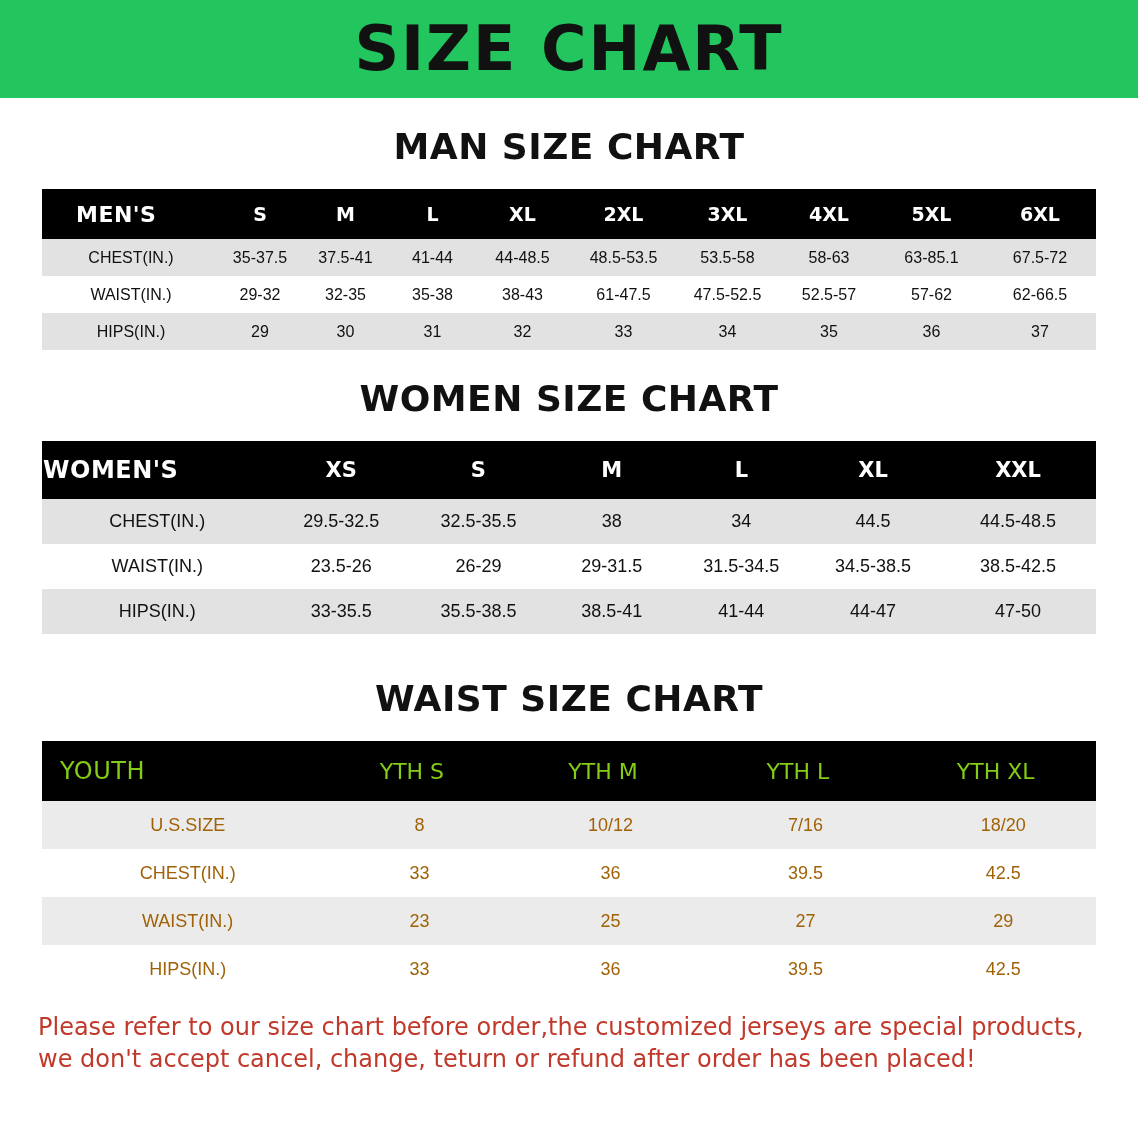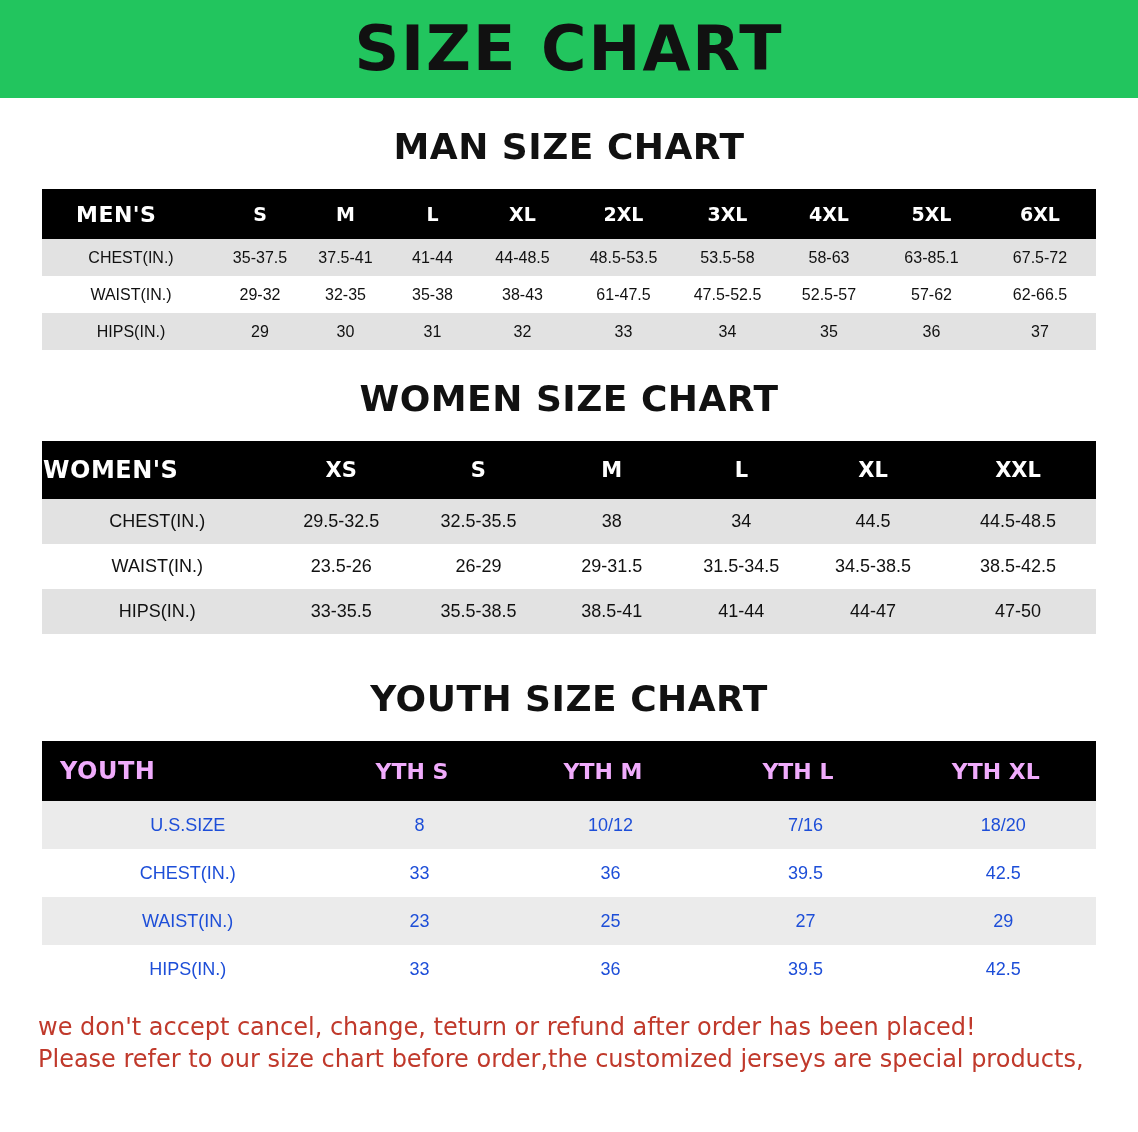--- a/index.html
+++ b/index.html
@@ -117,36 +117,36 @@
   .women-table tbody tr.light td { background: #ffffff; }
   .women-table tbody tr.shade td { background: #e2e2e2; }
 
   
   .youth-table {
     width: 1054px;
     margin-top: 22px;
   }
   .youth-table thead th {
     background: #000000;
-    color: #f0abfc;
+    color: #84cc16;
     height: 58px;
     font-size: 22px;
-    font-weight: bold;
+    font-weight: normal;
     font-family: "DejaVu Sans", sans-serif;
   }
   .youth-table thead th.rowhead {
     text-align: left;
     padding-left: 18px;
     font-size: 24px;
     letter-spacing: 0.5px;
   }
   .youth-table tbody td {
     height: 46px;
     font-size: 18px;
-    color: #1d4ed8;
+    color: #a16207;
     text-align: center;
     padding-left: 16px;
   }
   .youth-table tbody tr.light td { background: #ffffff; }
   .youth-table tbody tr.shade td { background: #ebebeb; }
 
   .note {
     margin: 18px 34px 0 38px;
     color: #c0392b;
     font-size: 24px;
@@ -283,21 +283,21 @@
           <td>35.5-38.5</td>
           <td>38.5-41</td>
           <td>41-44</td>
           <td>44-47</td>
           <td>47-50</td>
         </tr>
       </tbody>
     </table>
   </div>
 
-  <div class="section-title youth-title">YOUTH SIZE CHART</div>
+  <div class="section-title youth-title">WAIST SIZE CHART</div>
   <div class="chart-wrap">
     <table class="youth-table">
       <colgroup>
         <col style="width:248px">
         <col style="width:168px">
           <col style="width:175px">
           <col style="width:175px">
           <col style="width:180px">
       </colgroup>
       <thead>
@@ -336,17 +336,17 @@
           <td>33</td>
           <td>36</td>
           <td>39.5</td>
           <td>42.5</td>
         </tr>
       </tbody>
     </table>
   </div>
 
   <div class="note">
+    <span class="note-line">Please refer to our size chart before order,the customized jerseys are special products,</span>
     <span class="note-line">we don't accept cancel, change, teturn or refund after order has been placed!</span>
-    <span class="note-line">Please refer to our size chart before order,the customized jerseys are special products,</span>
   </div>
 
 </div>
 
 </body></html>

